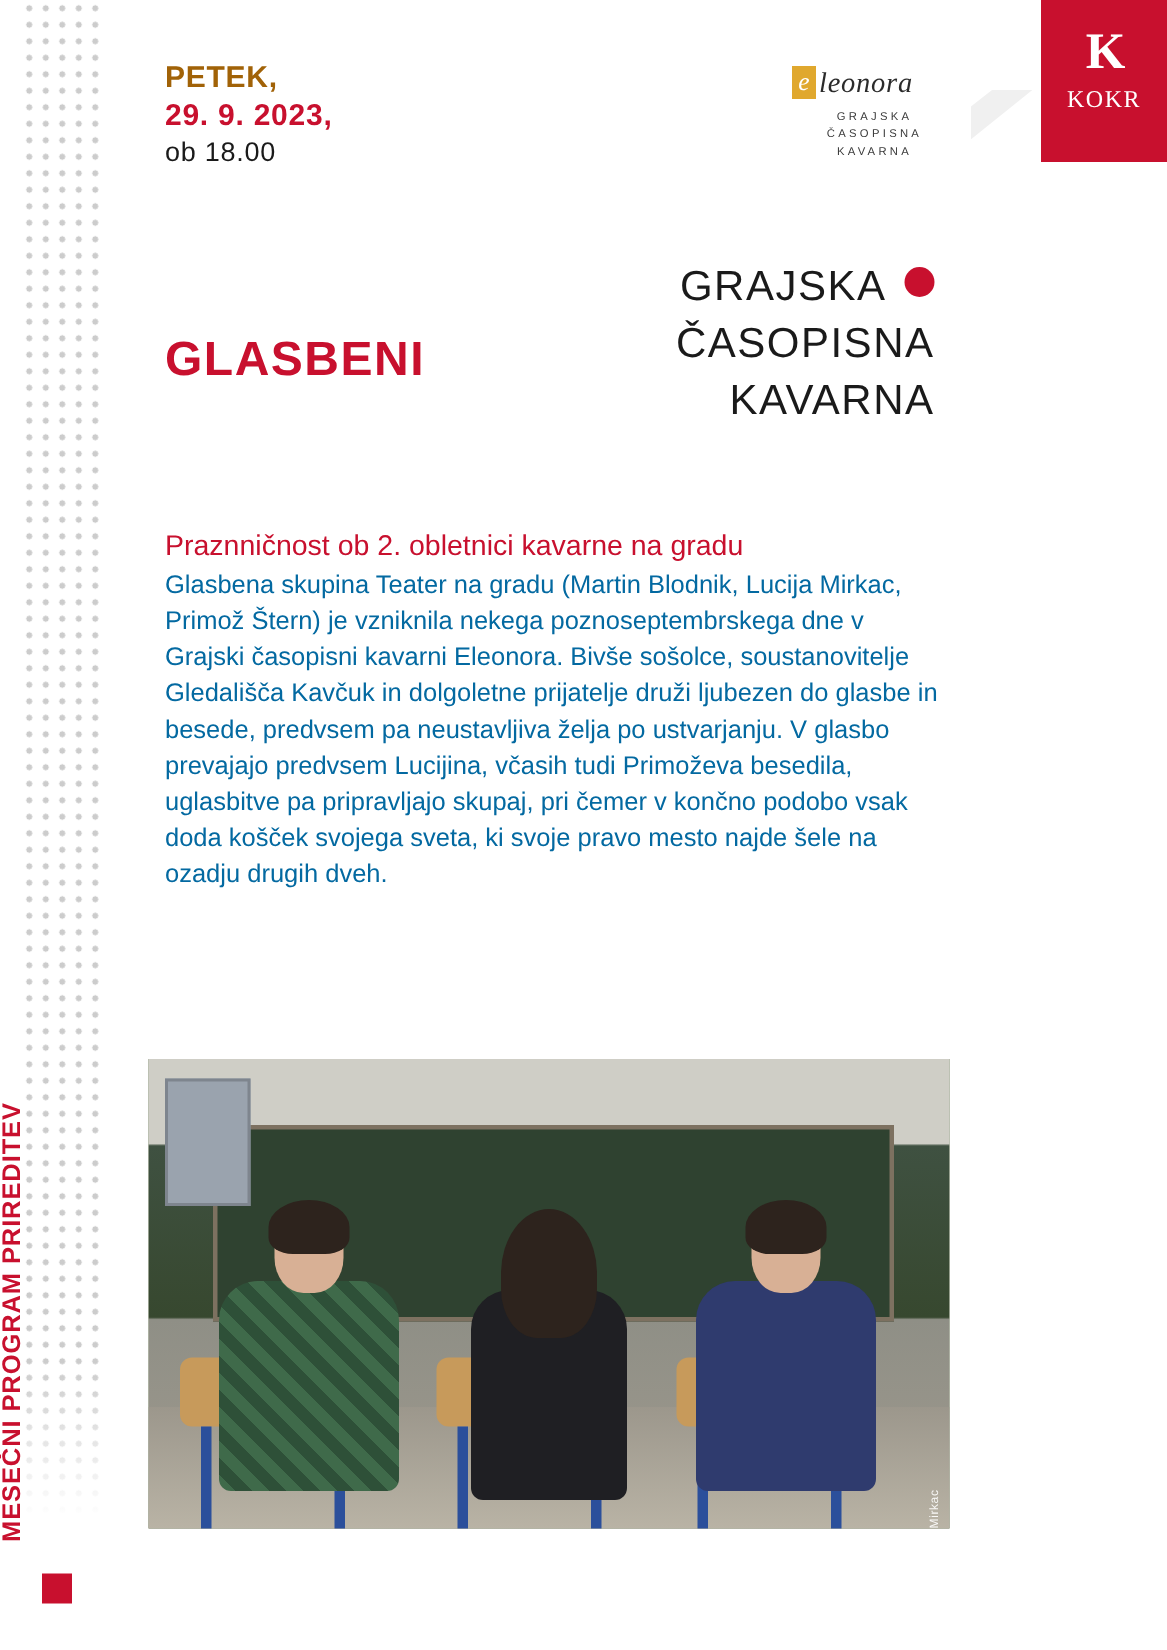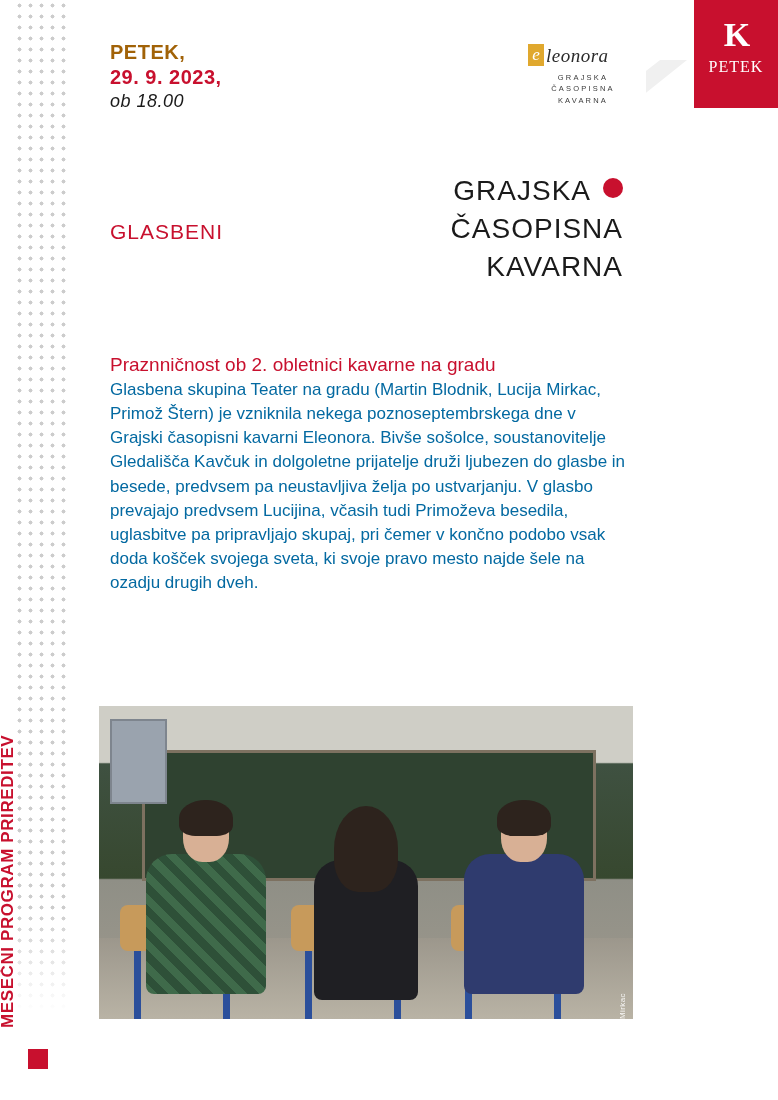--- a/index.html
+++ b/index.html
@@ -80,21 +80,20 @@
   .date-line2 {
     font-weight: bold;
     font-size: 20px;
     color: #c8102e;
     letter-spacing: 0.5px;
   }
   .date-line3 {
     font-size: 18px;
     color: #1a1a1a;
     letter-spacing: 0.5px;
-    font-style: italic;
   }
 
   
   .eleonora-logo {
     position: absolute;
     left: 528px;
     top: 44px;
     width: 110px;
     text-align: center;
   }
@@ -163,22 +162,22 @@
     font-family: "Liberation Serif", serif;
     font-size: 16px;
     letter-spacing: 1px;
   }
 
   
   .main-title {
     position: absolute;
     left: 110px;
     top: 218px;
-    font-weight: normal;
-    font-size: 21px;
+    font-weight: bold;
+    font-size: 32px;
     line-height: 1.35;
     letter-spacing: 1px;
     color: #c8102e;
     text-transform: uppercase;
   }
 
   
   .venue {
     position: absolute;
     right: 155px;
@@ -421,21 +420,21 @@
     <div class="eleonora-sub">
       <div>GRAJSKA</div>
       <div>ČASOPISNA</div>
       <div>KAVARNA</div>
     </div>
   </div>
 
   <div class="kokr">
     <div class="kokr-inner">
       <div class="kokr-glyph">K</div>
-      <div class="kokr-text">PETEK</div>
+      <div class="kokr-text">KOKR</div>
     </div>
   </div>
 
   <div class="main-title">
     <div>GLASBENI</div>
   </div>
 
   <div class="venue">
     <div><span>GRAJSKA</span><span class="dot"></span></div>
     <div>ČASOPISNA</div>

